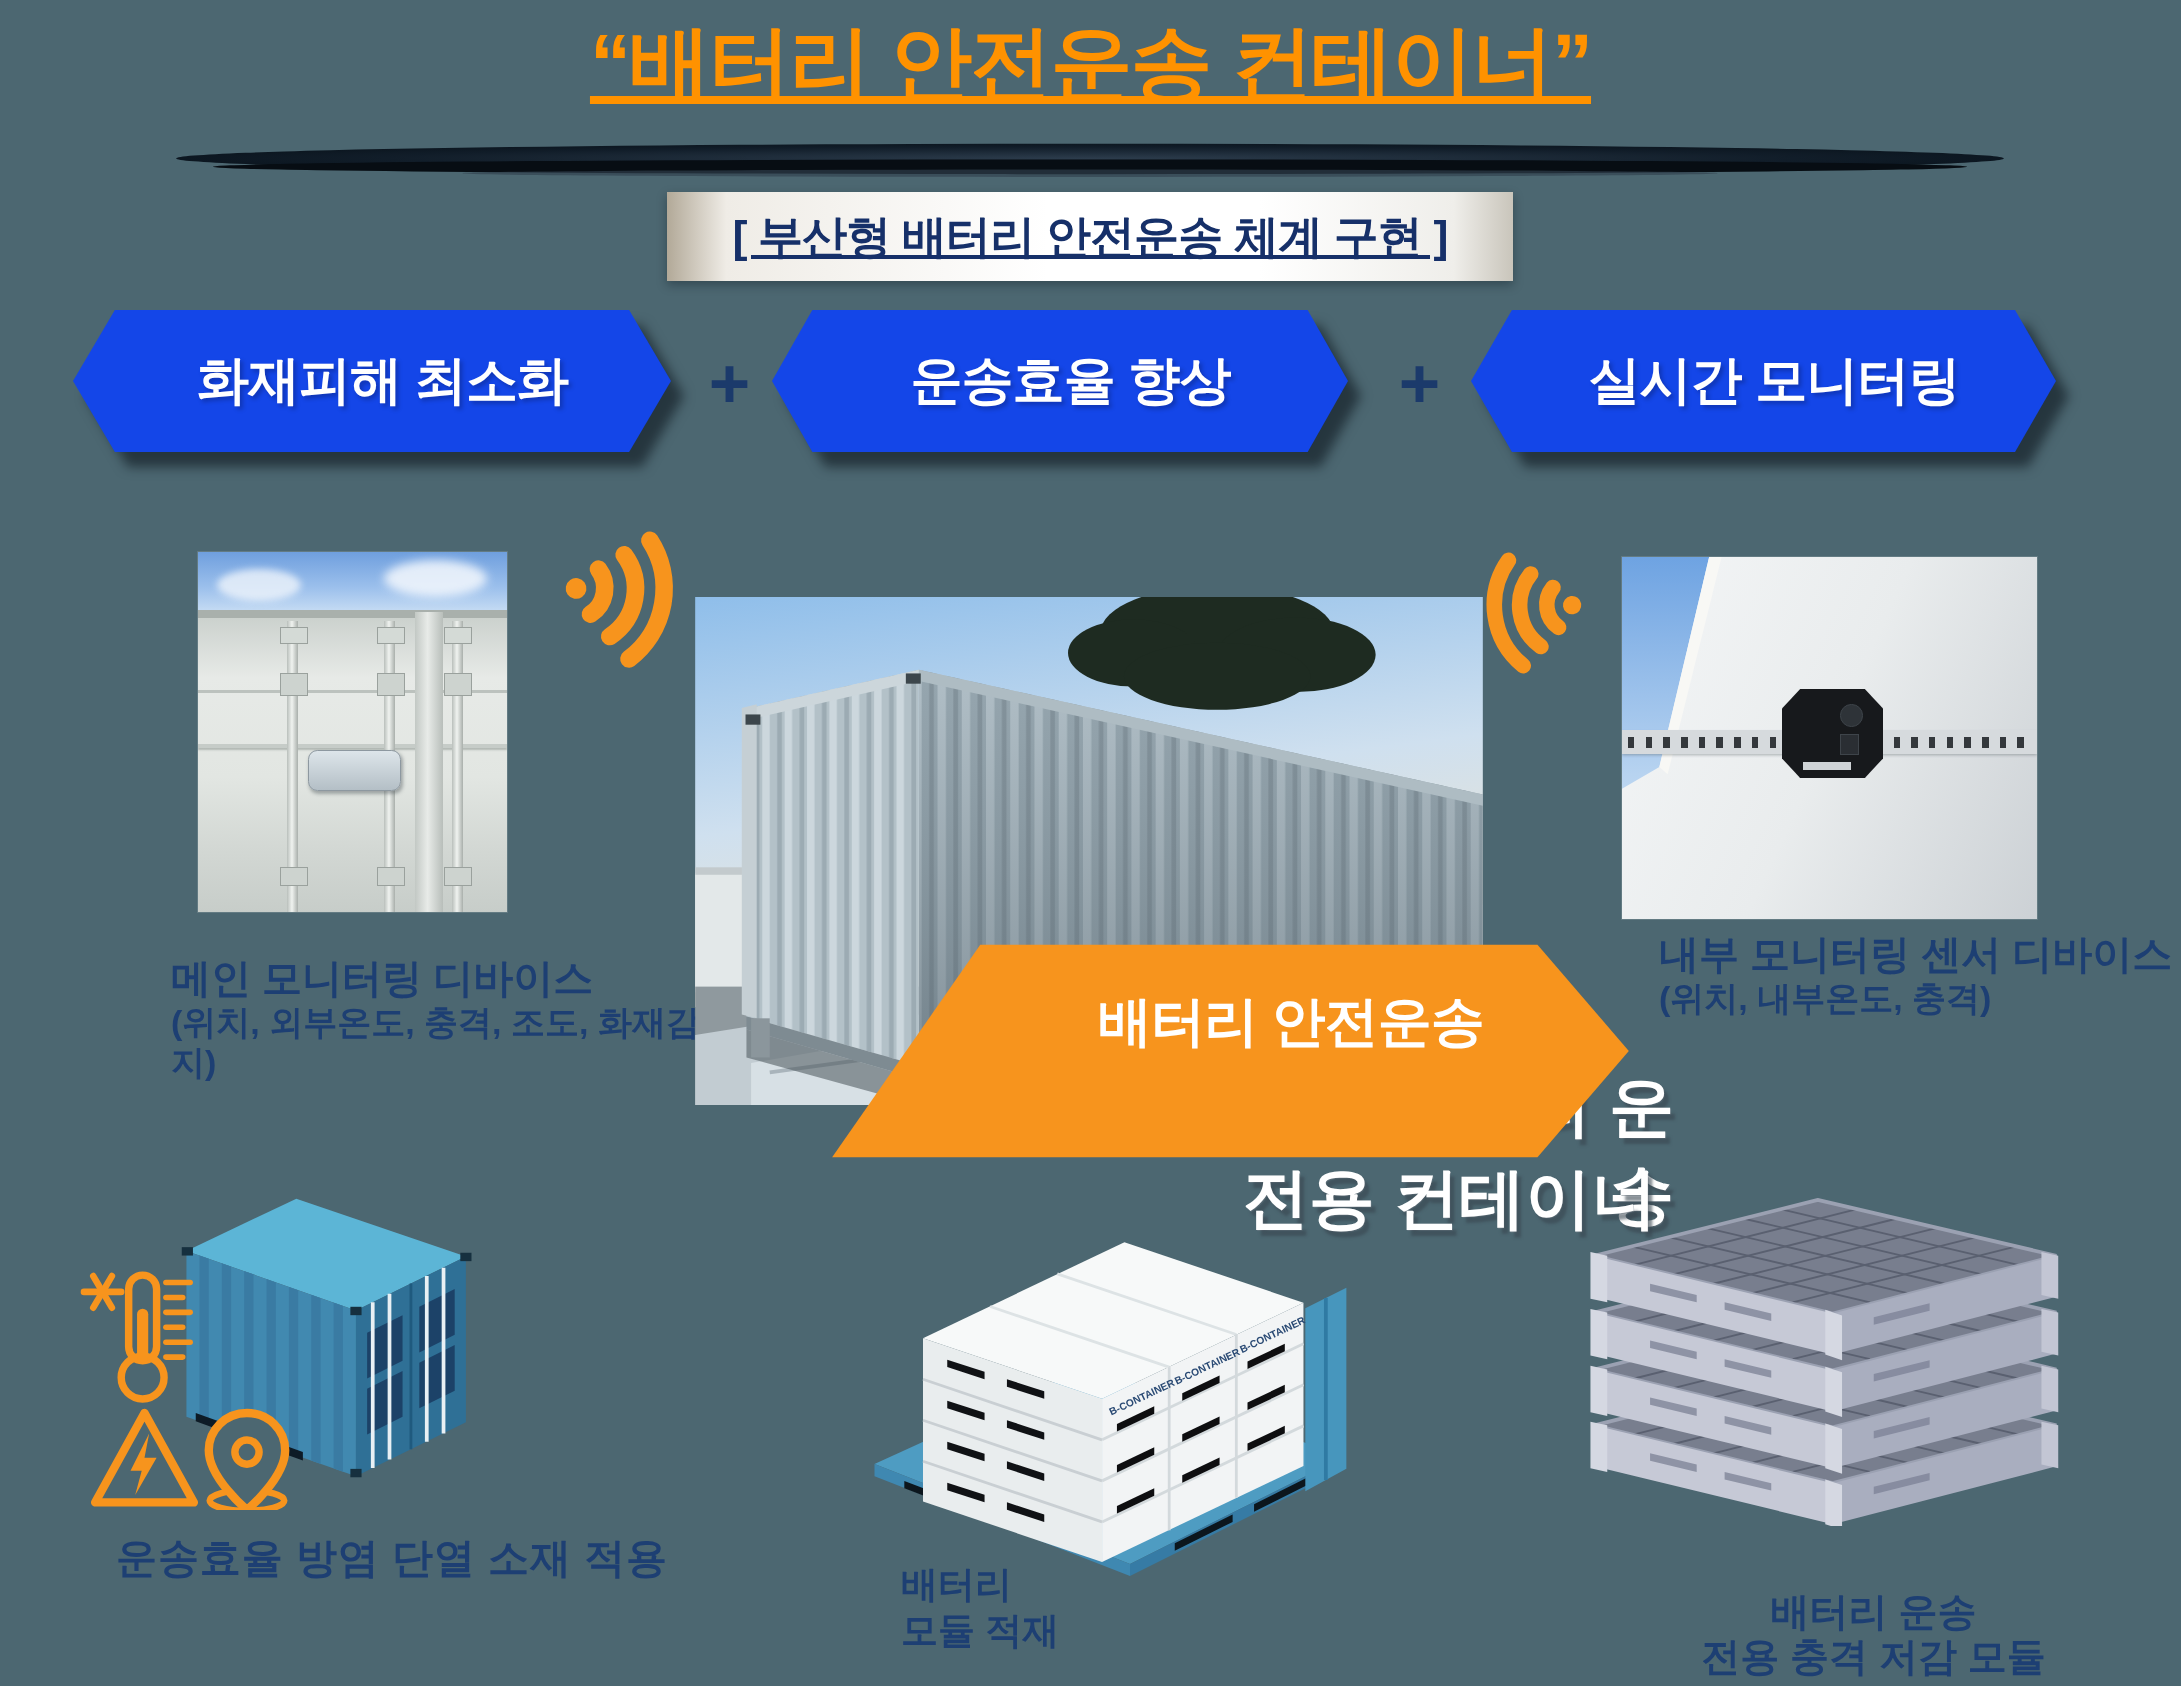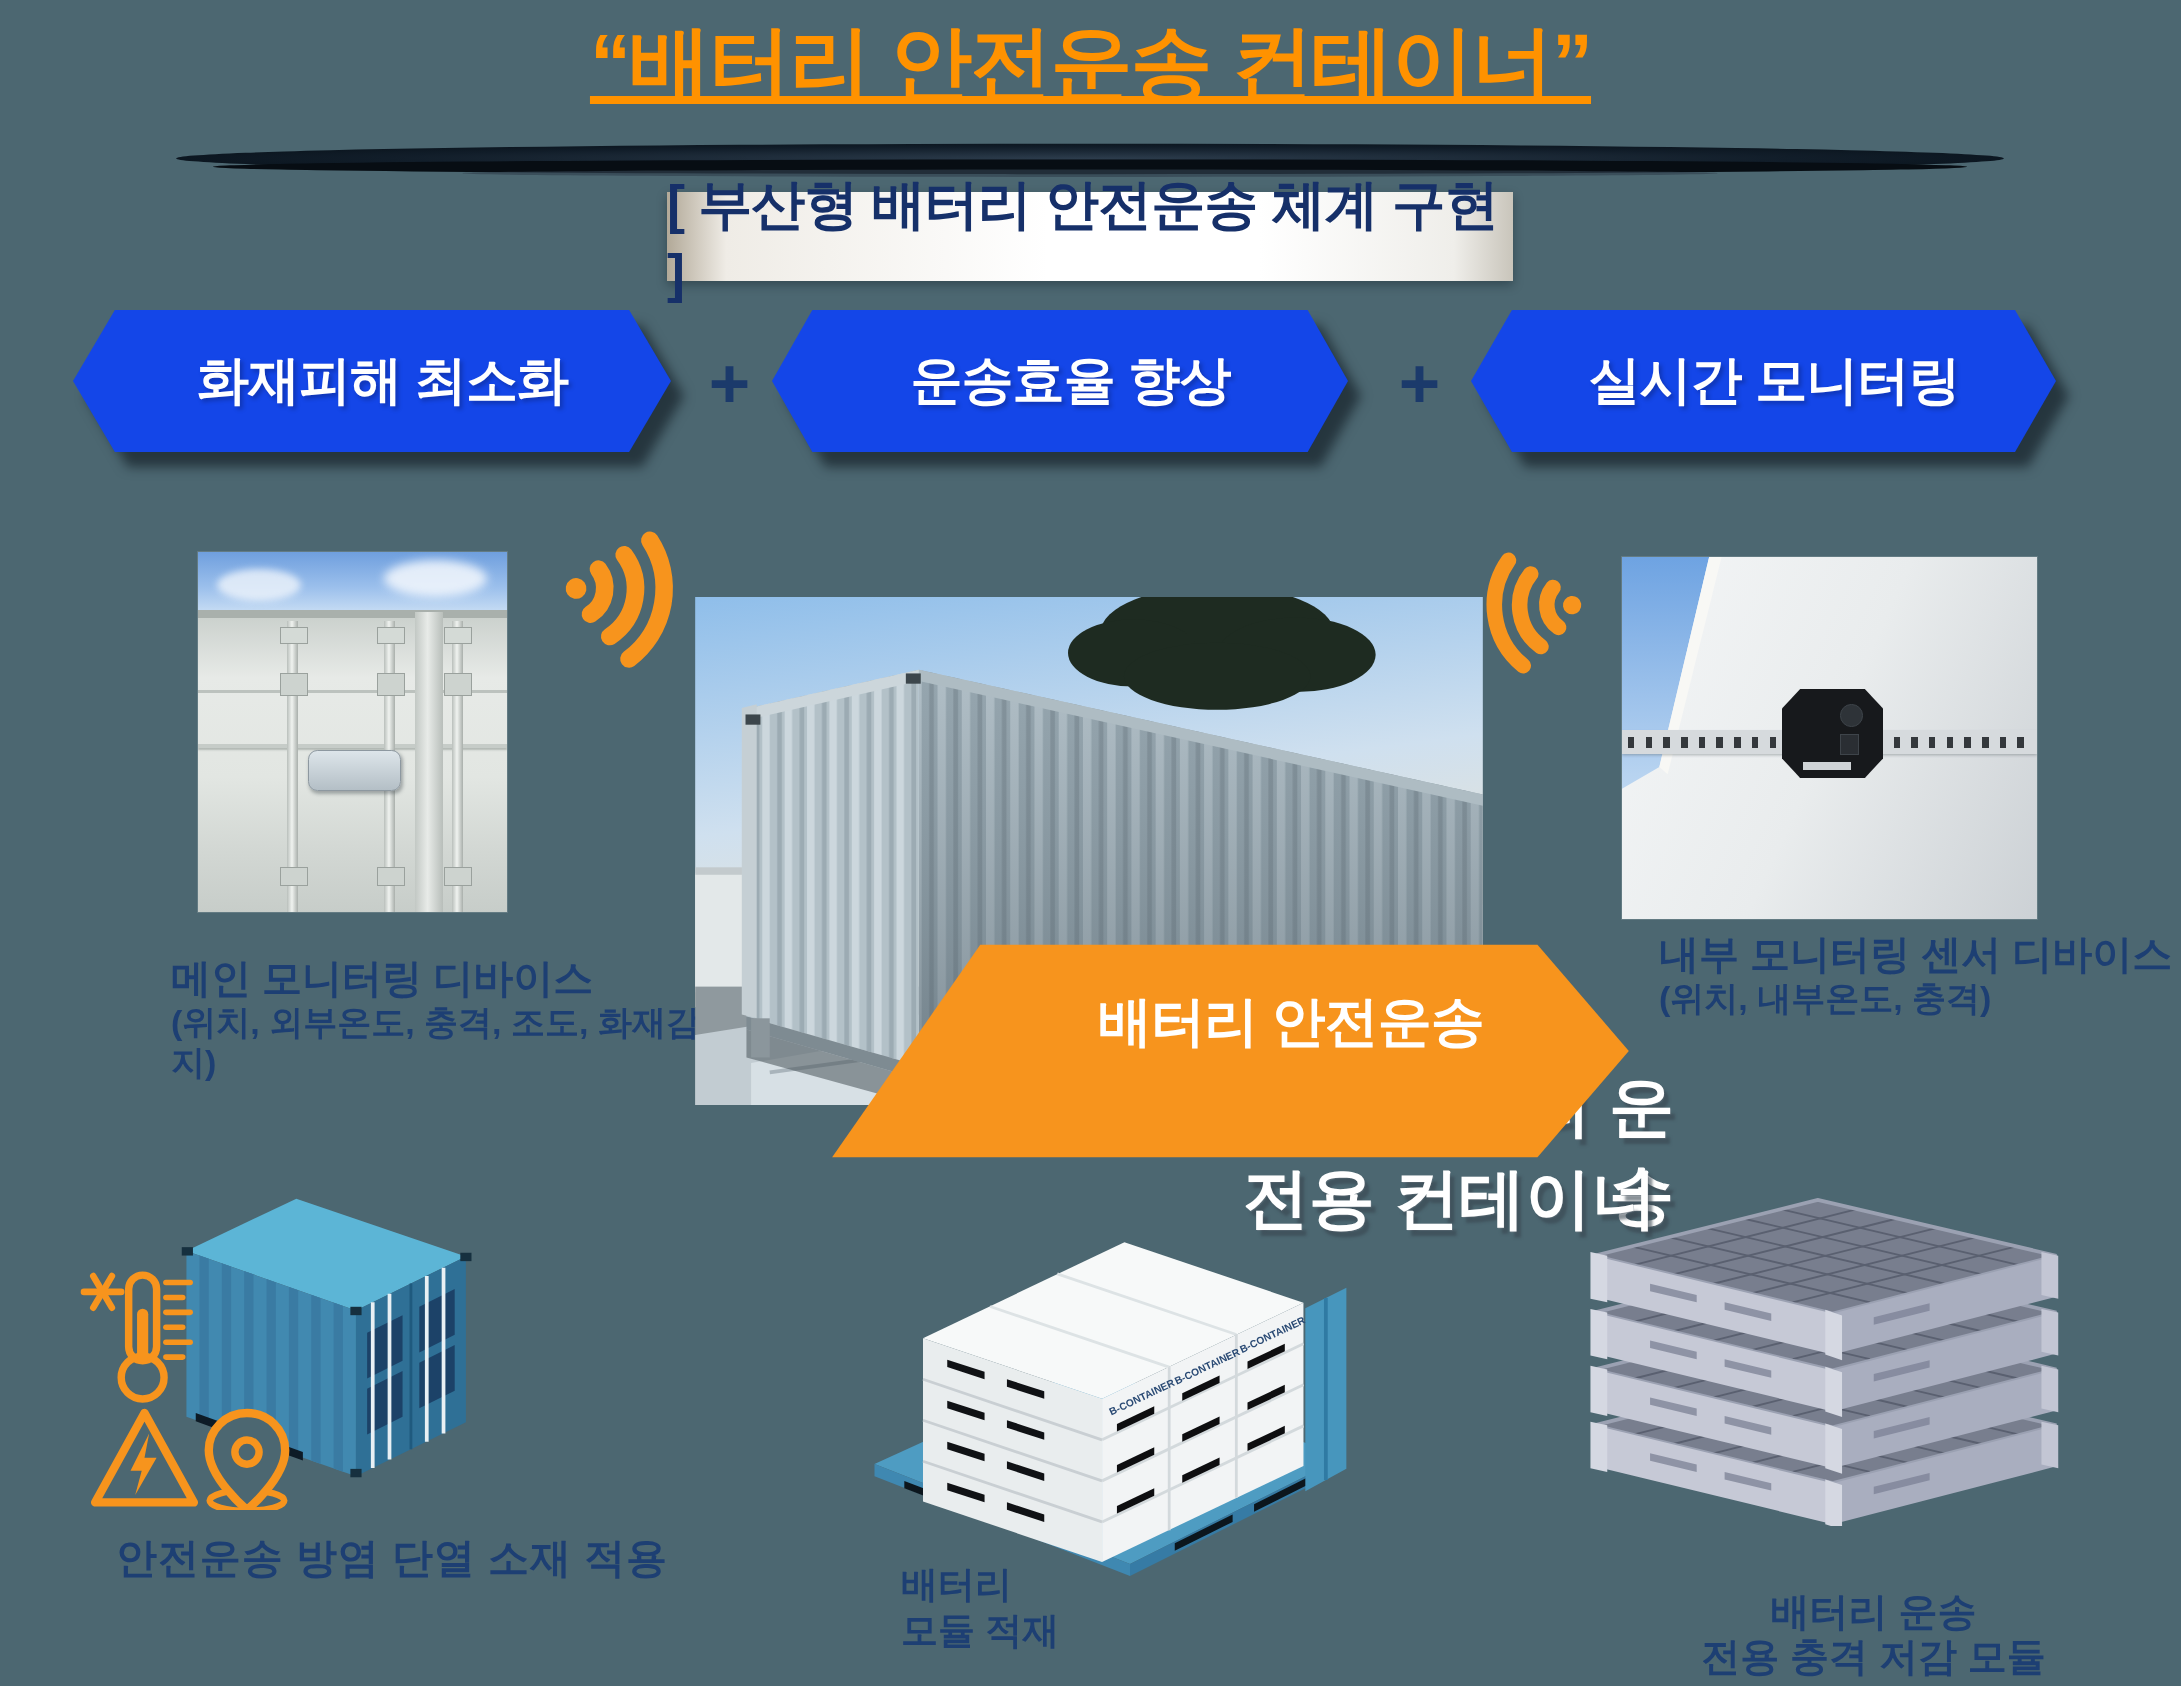--- a/index.html
+++ b/index.html
@@ -13,21 +13,21 @@
   .title{
     position:absolute;left:0;top:9.3px;width:2181px;text-align:center;
     font-size:82px;font-weight:800;letter-spacing:-1.9px;color:#FF9200;text-decoration:underline;
   }
   .banner{
     position:absolute;left:667px;top:192px;width:846px;height:89px;
     display:flex;align-items:center;justify-content:center;
     background:linear-gradient(90deg,#b2a998 0%,#efece6 7%,#ffffff 45%,#ffffff 70%,#efeeea 93%,#c9c5bb 100%);
     box-shadow:0 3.7px 9.3px rgba(10,20,30,.35);
   }
-  .banner span{font-size:54px;font-weight:800;color:#163069;letter-spacing:-0.9px;}
+  .banner span{font-size:45px;font-weight:800;color:#163069;letter-spacing:-0.9px;text-decoration:underline;}
   
   .hexwrap{position:absolute;filter:drop-shadow(13px 15px 5.6px rgba(6,12,20,.55));}
   .hex{
     width:100%;height:100%;display:flex;align-items:center;justify-content:center;
     background:#1446E8;
     clip-path:polygon(0% 50%,7% 0%,93% 0%,100% 50%,93% 100%,7% 100%);
   }
   .hex span{font-size:52px;font-weight:800;color:#ffffff;letter-spacing:-0.9px;text-shadow:2.8px 2.8px 4.7px rgba(0,0,20,.25);margin-left:21px;}
   .plus{position:absolute;width:65px;text-align:center;font-size:71px;font-weight:900;color:#1B3A6B;}
   
@@ -280,21 +280,21 @@
         <path d="M95 236 L42 332 L148 332 Z" stroke-width="9"></path>
         <polygon points="100,258 80,298 92,298 85,324 108,284 95,284" fill="#F7941D" stroke="none"></polygon>
       </g>
       <g>
         <ellipse cx="205" cy="330" rx="40" ry="11" stroke-width="7"></ellipse>
         <path d="M205 236 c-23 0 -41 18 -41 40 c0 30 41 64 41 64 s41 -34 41 -64 c0 -22 -18 -40 -41 -40 z" stroke-width="9" fill="#4C6771"></path>
         <circle cx="205" cy="278" r="13" stroke-width="8"></circle>
       </g>
     </g>
   </svg>
-  <div class="bottom-cap" style="left:116px;top:1531px;font-size:41px;letter-spacing:0.9px">안전운송  방염 단열 소재 적용</div>
+  <div class="bottom-cap" style="left:116px;top:1531px;font-size:41px;letter-spacing:0.9px">운송효율  방염 단열 소재 적용</div>
 
   <svg class="abs" style="left:867px;top:1189px" width="485" height="387" viewBox="0 0 520 415">
     <g>
       <polygon points="8,295 282,402 512,287 238,190" fill="#4e9cc2"></polygon>
       <polygon points="8,295 282,402 282,415 8,308" fill="#3f88b1"></polygon>
       <polygon points="282,402 512,287 512,300 282,415" fill="#367ba5"></polygon>
       <polygon points="40,313 95,334 95,342 40,321" fill="#0c161d"></polygon>
       <polygon points="120,344 175,365 175,373 120,352" fill="#0c161d"></polygon>
       <polygon points="330,380 392,349 392,357 330,388" fill="#0c161d"></polygon>
       <polygon points="415,338 477,307 477,315 415,346" fill="#0c161d"></polygon>

